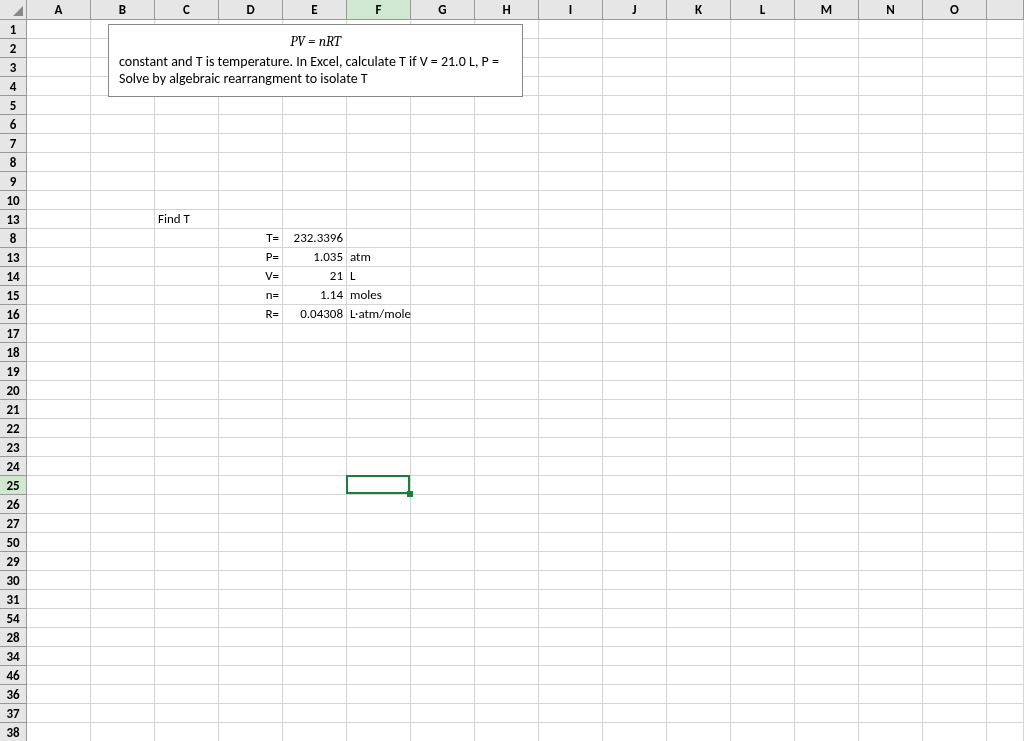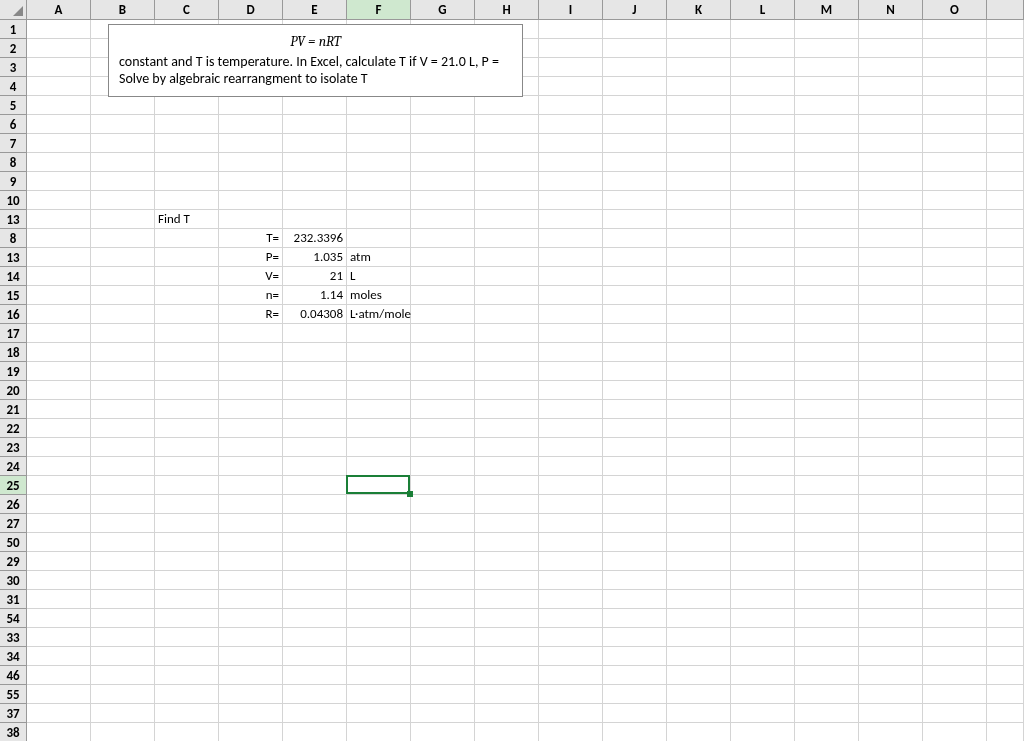--- a/index.html
+++ b/index.html
@@ -181,24 +181,24 @@
       <div class="rh">23</div>
       <div class="rh">24</div>
       <div class="rh active">25</div>
       <div class="rh">26</div>
       <div class="rh">27</div>
       <div class="rh">50</div>
       <div class="rh">29</div>
       <div class="rh">30</div>
       <div class="rh">31</div>
       <div class="rh">54</div>
-      <div class="rh">33</div>
+      <div class="rh">28</div>
       <div class="rh">34</div>
       <div class="rh">46</div>
-      <div class="rh">55</div>
+      <div class="rh">36</div>
       <div class="rh">37</div>
       <div class="rh">38</div>
     </div>
 
   <div class="grid">
 
   <div class="row">
         <div class="cell" style="width: 64px;"></div>
         <div class="cell" style="width: 64px;"></div>
         <div class="cell" style="width: 64px;"></div>

